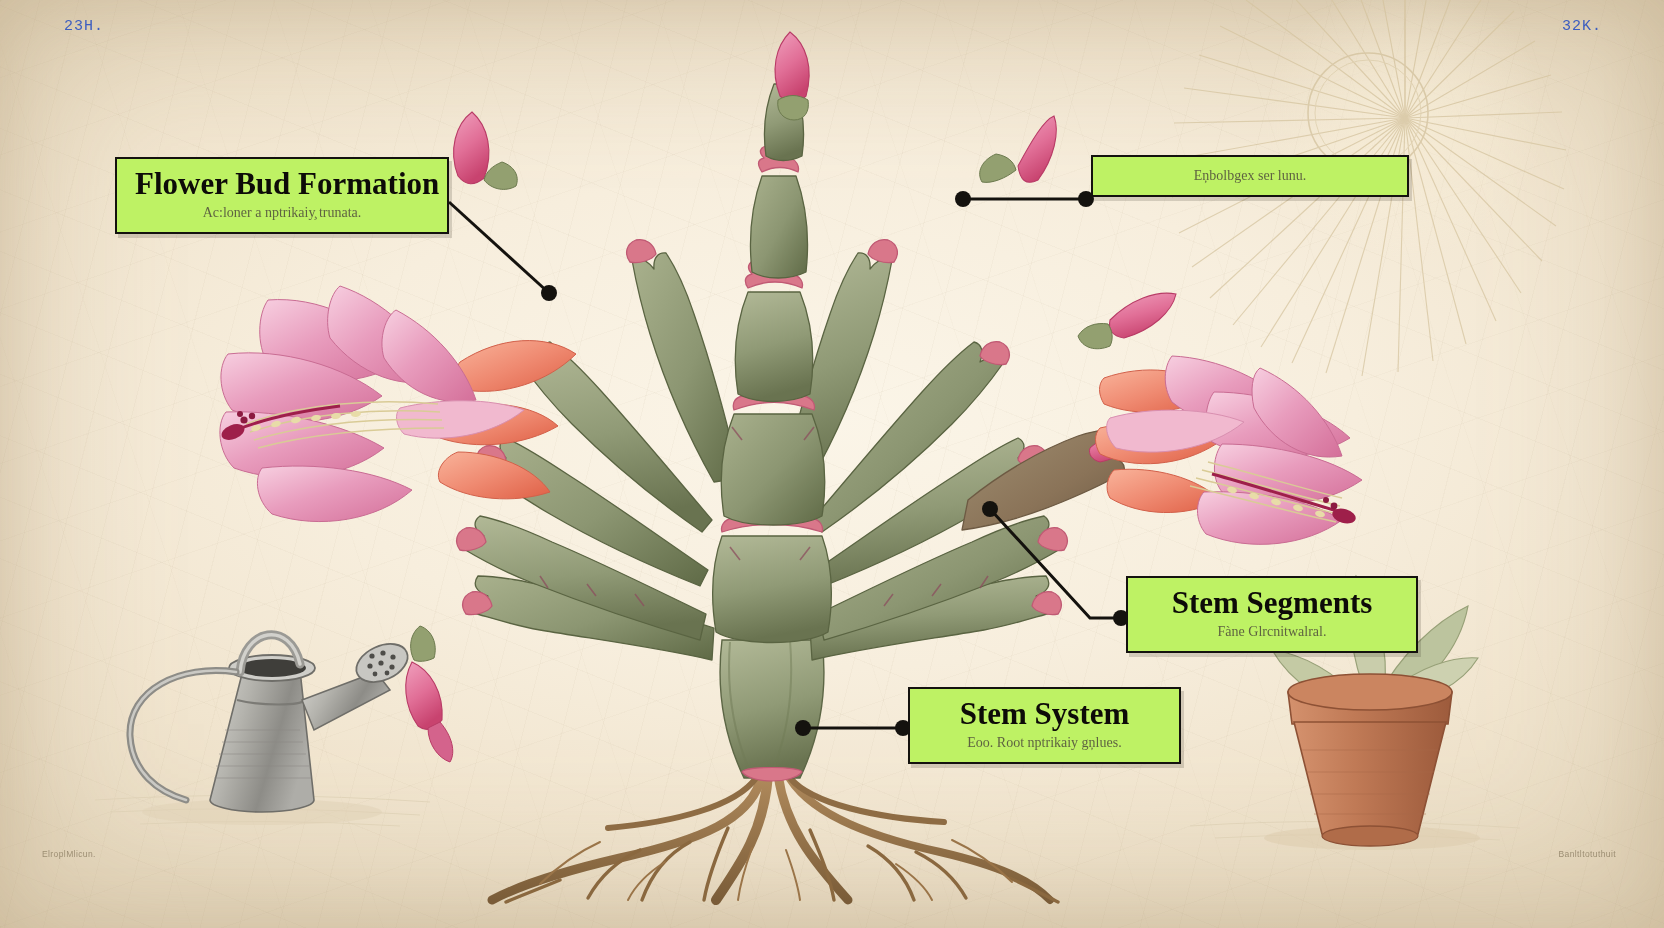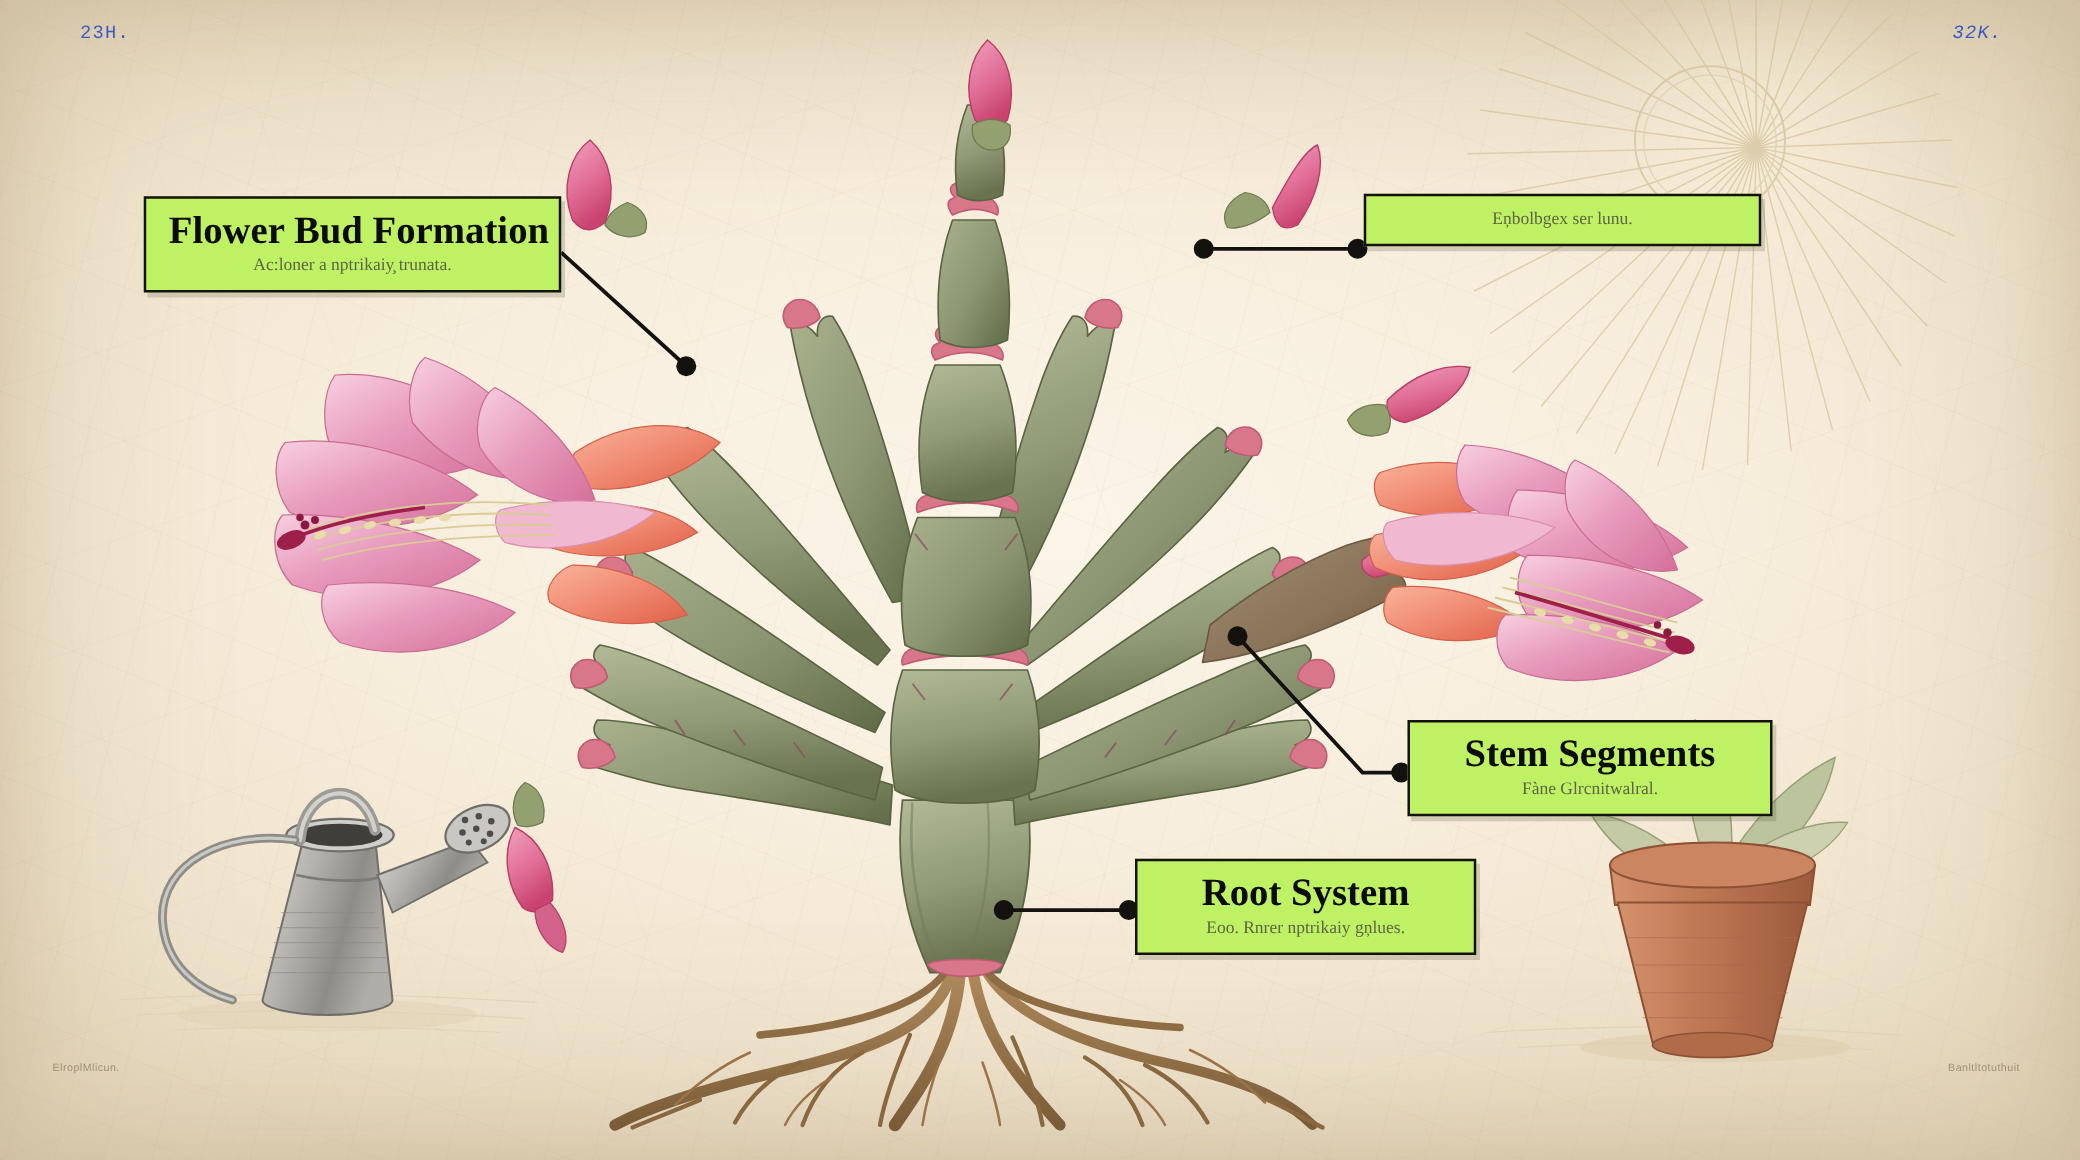--- a/index.html
+++ b/index.html
@@ -434,36 +434,36 @@
     <circle cx="963" cy="199" r="8"></circle>
     <circle cx="1086" cy="199" r="8"></circle>
     <circle cx="990" cy="509" r="8"></circle>
     <circle cx="1121" cy="618" r="8"></circle>
     <circle cx="803" cy="728" r="8"></circle>
     <circle cx="903" cy="728" r="8"></circle>
   </g>
 </svg>
 
 <div class="corner-code" style="left:64px; top:18px;">23H.</div>
-<div class="corner-code" style="right:62px; top:18px;font-style:italic;">32K.</div>
+<div class="corner-code" style="right:62px; top:18px;">32K.</div>
 <div class="corner-micro" style="left:42px; top:849px;">ElroplMlicun.</div>
 <div class="corner-micro" style="right:48px; top:849px;">Banltltotuthuit</div>
 
 <div class="label-box" style="left:115px; top:157px; width:334px;">
   <div class="label-title">Flower Bud Formation</div>
   <div class="label-sub">Ac:loner a nptrikaiy̧ trunata.</div>
 </div>
 
 <div class="label-box" style="left:1091px; top:155px; width:318px;">
   <div class="label-sub">Eņbolbgex ser lunu.</div>
 </div>
 
 <div class="label-box" style="left:1126px; top:576px; width:292px;">
   <div class="label-title">Stem Segments</div>
   <div class="label-sub">Fàne Glrcnitwalral.</div>
 </div>
 
 <div class="label-box" style="left:908px; top:687px; width:273px;">
-  <div class="label-title">Root System</div>
-  <div class="label-sub">Eoo. Rnrer nptrikaiy gņlues.</div>
+  <div class="label-title">Stem System</div>
+  <div class="label-sub">Eoo. Root nptrikaiy gņlues.</div>
 </div>
 
 <div id="vignette"></div>
 
 </body></html>

